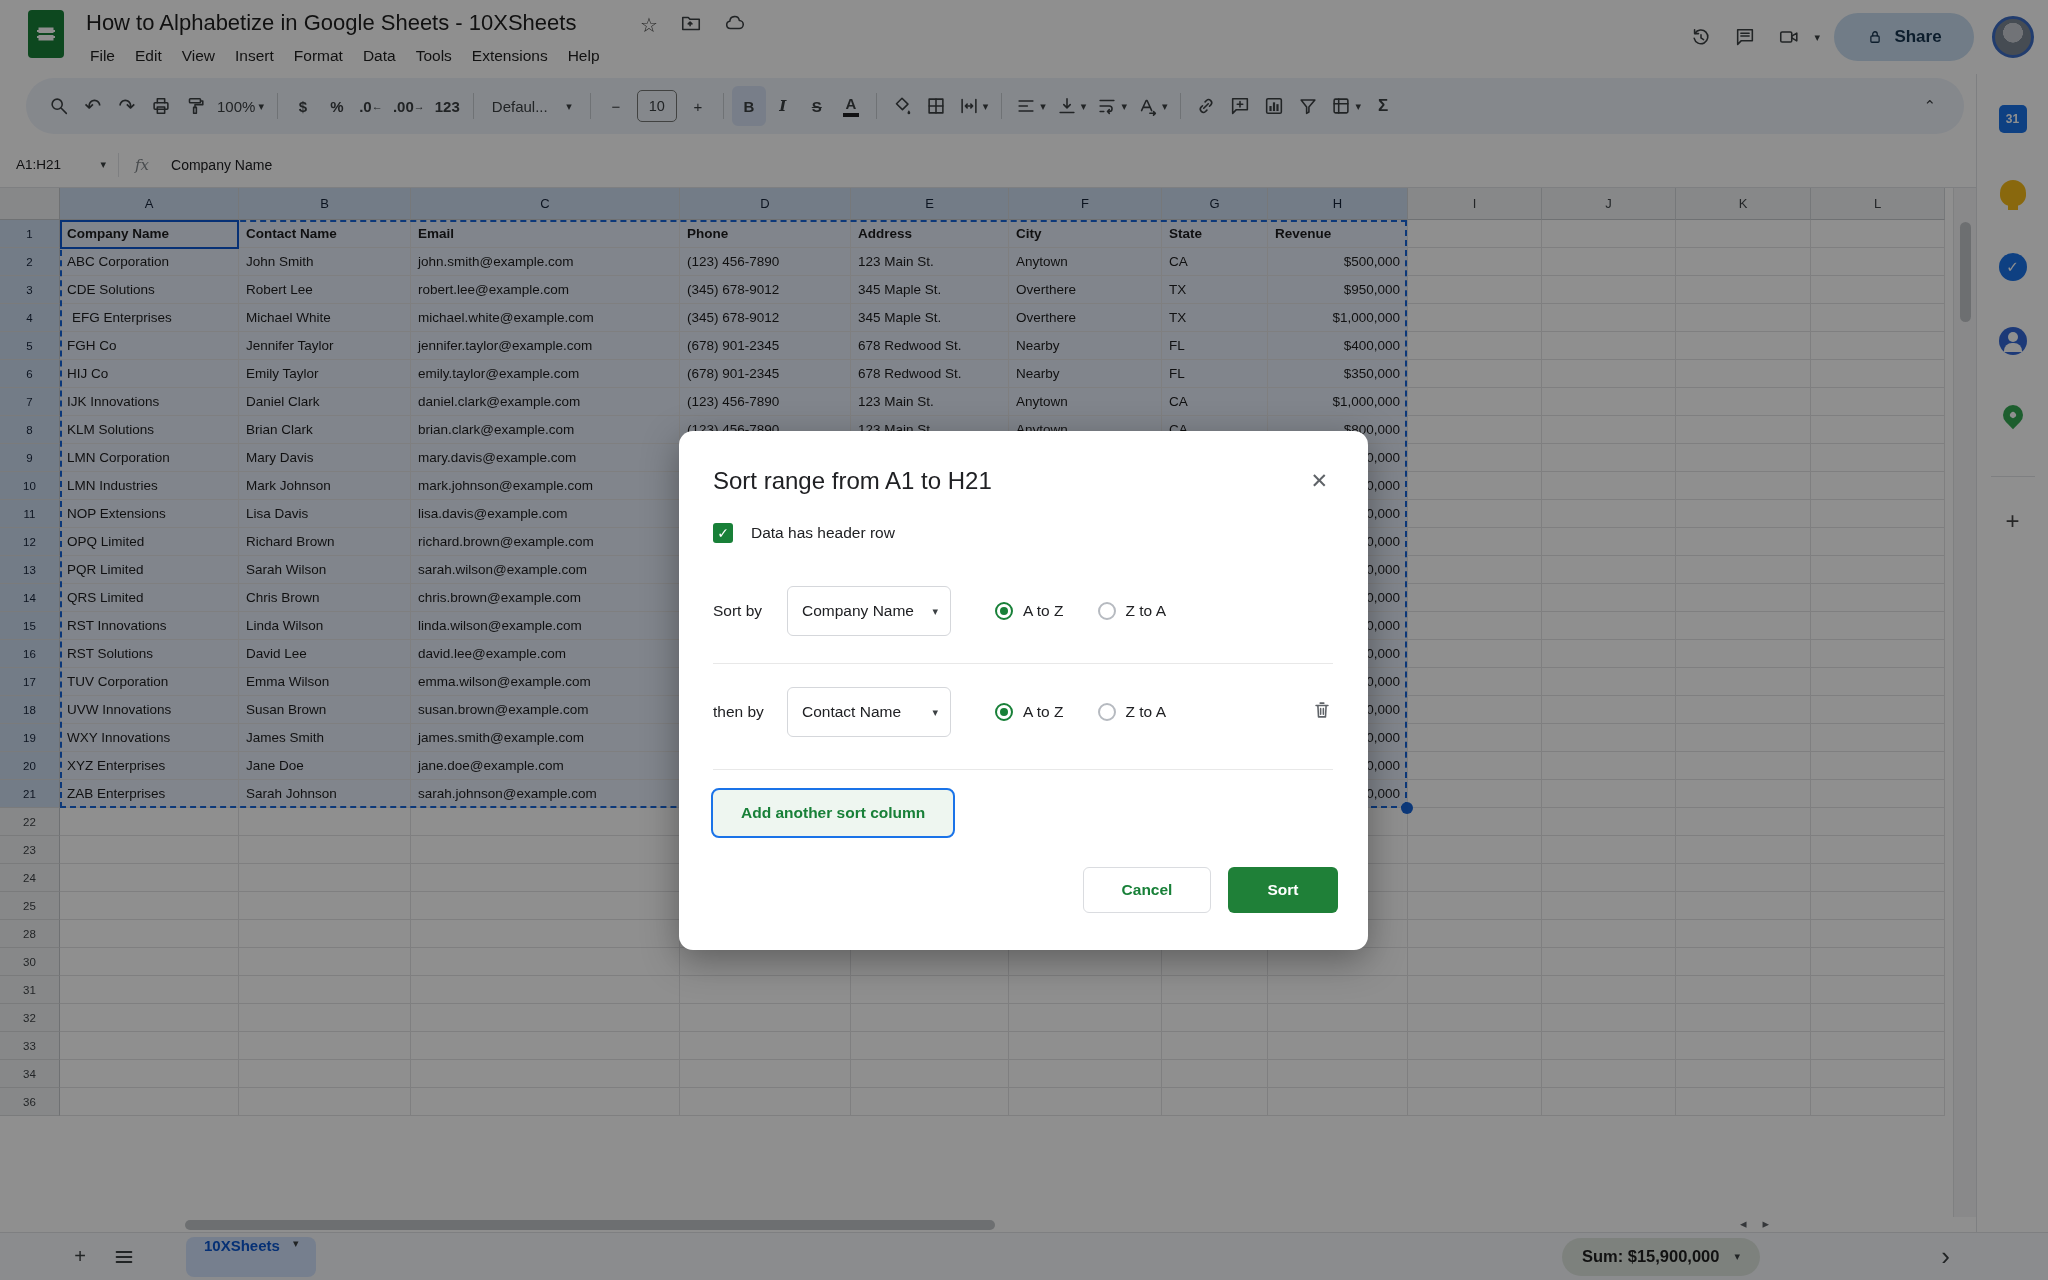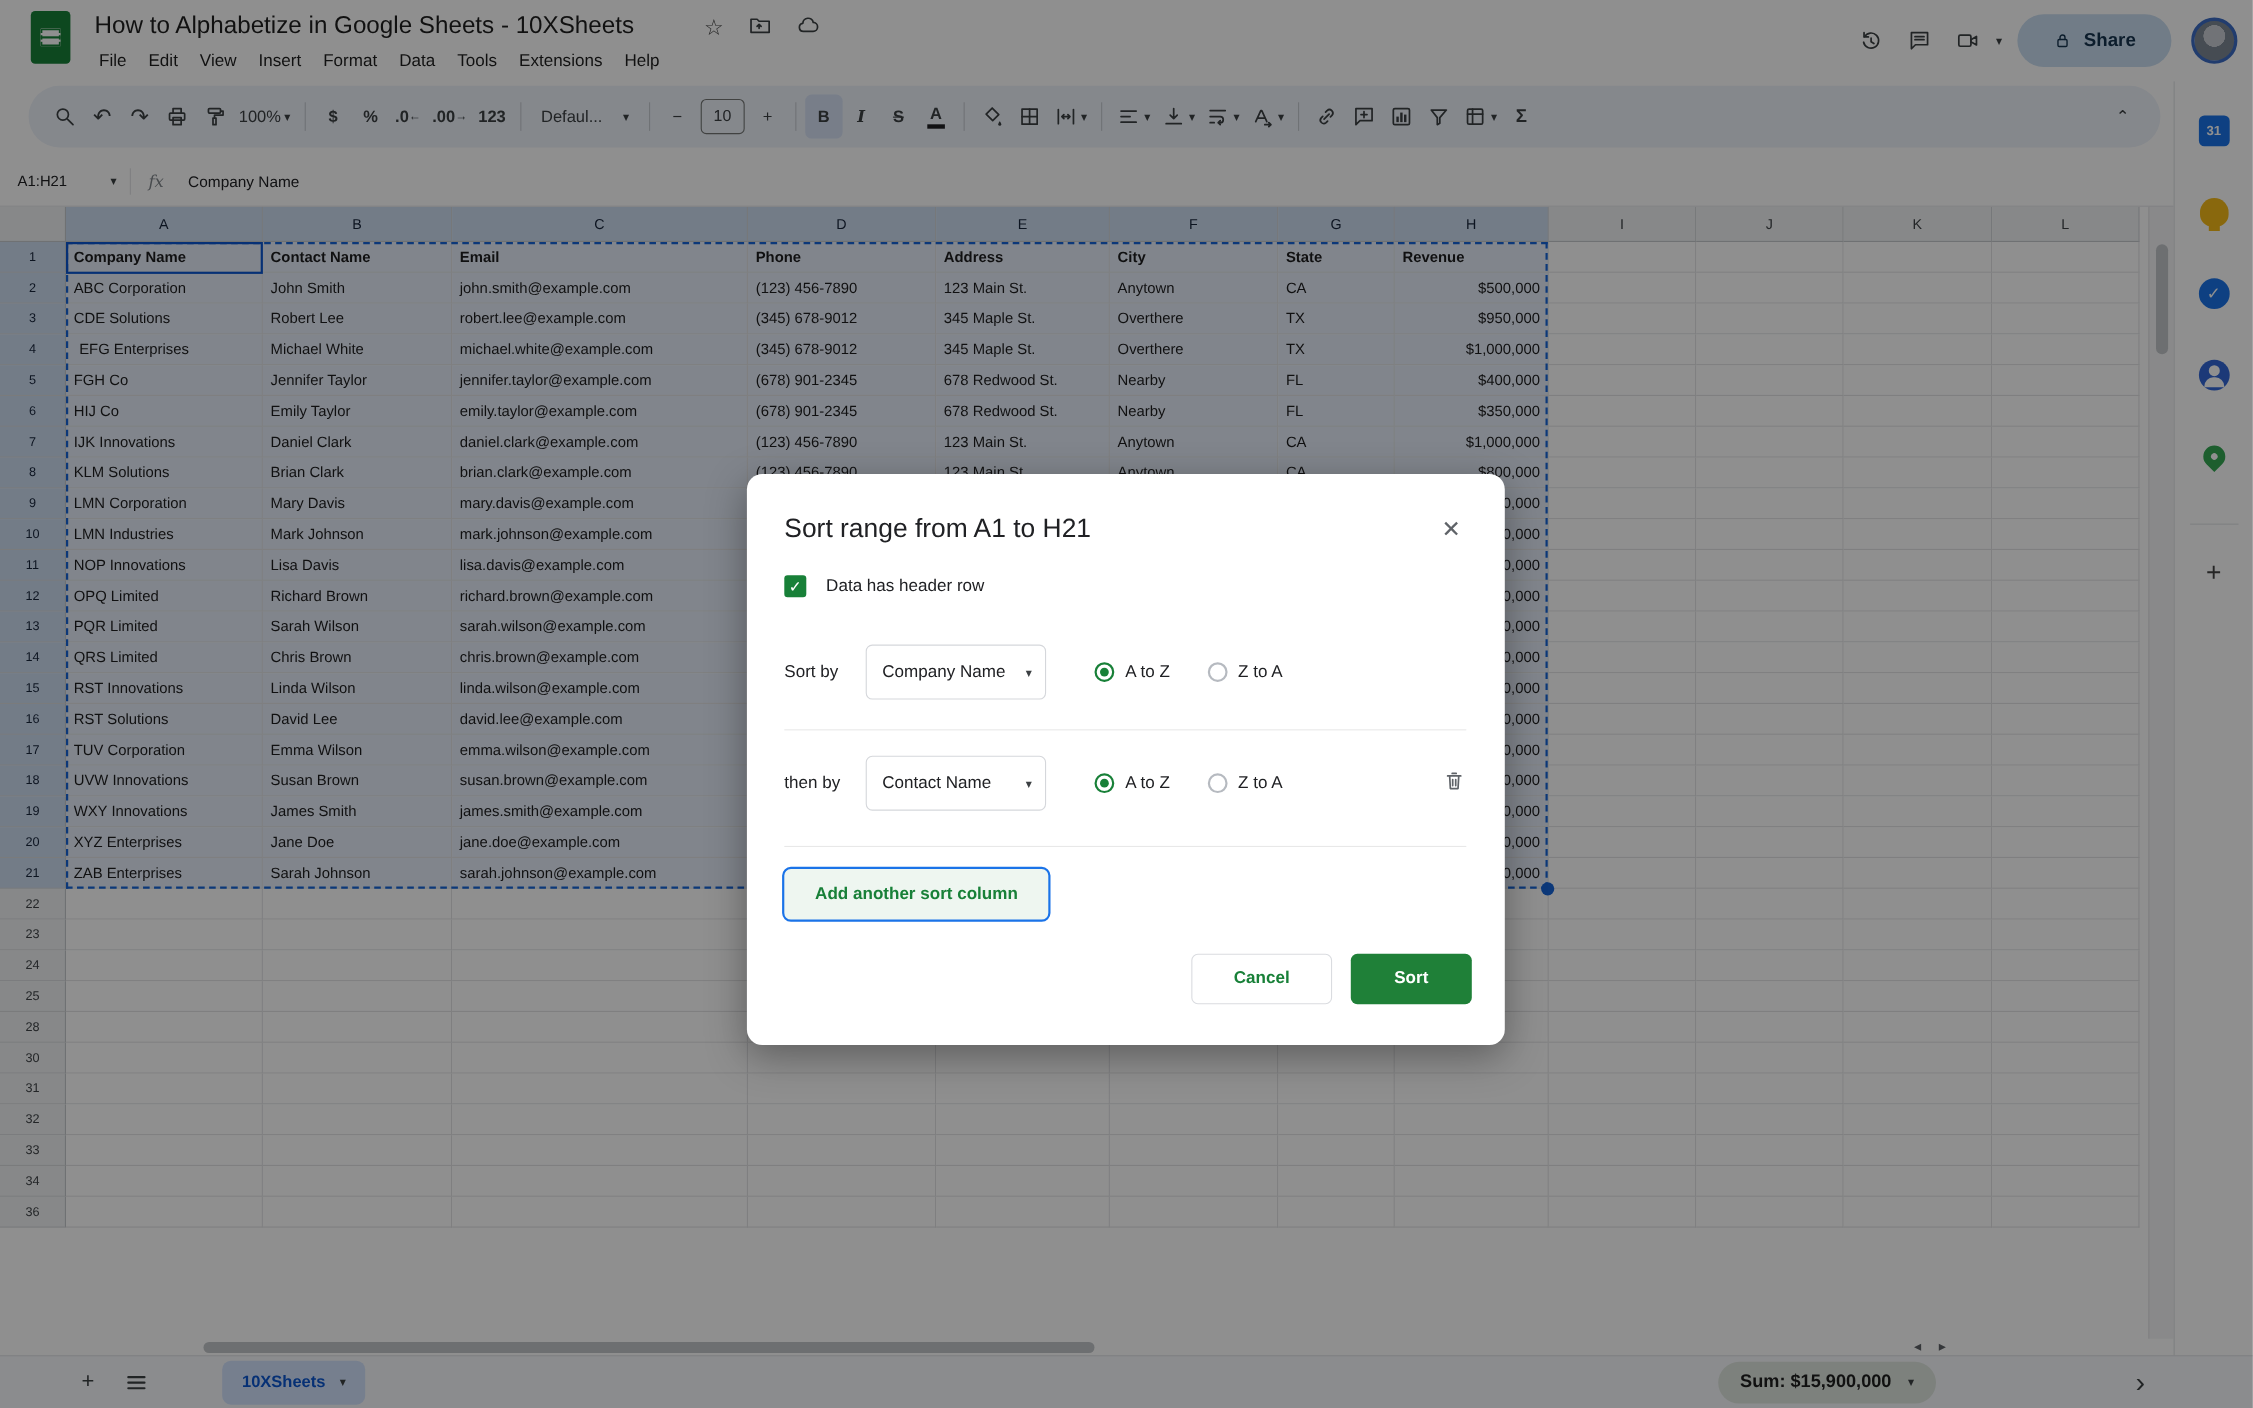--- a/index.html
+++ b/index.html
@@ -100,22 +100,22 @@
   .contacts:after { content:""; position:absolute; left:5px; top:16px; width:18px; height:9px; border-radius:8px 8px 0 0; background:#fff; }
   .pin { width:20px; height:20px; background:#34a853; border-radius:50% 50% 50% 0; transform:rotate(-45deg); position:relative; }
   .pin:before { content:""; position:absolute; left:7px; top:7px; width:6px; height:6px; border-radius:50%; background:#fff; }
   .sp-div { position:absolute; left:14px; width:44px; height:1px; background:#e1e3e6; }
   .sp-plus { font-size:24px; color:#444; }
 
   
   .bottombar { position:absolute; left:0; top:1232px; width:2048px; height:48px; background:#f8fafd;
     border-top:1px solid #e1e3e6; display:flex; align-items:center; }
   .bb-icon { width:44px; height:44px; display:flex; align-items:center; justify-content:center; color:#3c4043; font-size:20px; }
-  .sheet-tab { height:40px; margin-left:56px; padding:0 18px; background:#d3e3fd; border-radius:8px;
-    display:flex; align-items:center; gap:10px; color:#0b57d0; font-size:15px; font-weight:700; }
+  .sheet-tab { height:40px; margin-left:40px; padding:0 18px; background:#d3e3fd; border-radius:8px;
+    display:flex; gap:10px; color:#0b57d0; font-size:15px; font-weight:700; }
   .sum-pill { position:absolute; right:288px; height:38px; padding:0 20px; border-radius:20px; background:#dfe6df;
     display:flex; align-items:center; gap:12px; font-size:16.5px; font-weight:600; color:#1f1f1f; }
   .bb-chev { position:absolute; right:98px; font-size:26px; color:#3c4043; }
 
   
   .dim { position:absolute; inset:0; background:rgba(0,0,0,0.44); z-index:50; }
   .dialog { position:absolute; left:679px; top:431px; width:689px; height:519px; background:#fff;
     border-radius:14px; z-index:60; box-shadow:0 10px 36px rgba(0,0,0,.35); }
   .dlg-title { position:absolute; left:34px; top:36px; font-size:24px; color:#202124; }
   .dlg-close { position:absolute; right:40px; top:38px; font-size:21px; color:#5f6368; }
@@ -525,21 +525,21 @@
         <div class="g-cell sel" style="width: 153px;"></div>
         <div class="g-cell sel" style="width: 106px;"></div>
         <div class="g-cell sel num" style="width: 140px;">$900,000</div>
         <div class="g-cell" style="width: 134px;"></div>
         <div class="g-cell" style="width: 134px;"></div>
         <div class="g-cell" style="width: 135px;"></div>
         <div class="g-cell" style="width: 134px;"></div>
       </div>
       <div class="g-row">
         <div class="g-rowhdr sel">11</div>
-        <div class="g-cell sel" style="width: 179px;">NOP Innovations</div>
+        <div class="g-cell sel" style="width: 179px;">NOP Extensions</div>
         <div class="g-cell sel" style="width: 172px;">Lisa Davis</div>
         <div class="g-cell sel" style="width: 269px;">lisa.davis@example.com</div>
         <div class="g-cell sel" style="width: 171px;"></div>
         <div class="g-cell sel" style="width: 158px;"></div>
         <div class="g-cell sel" style="width: 153px;"></div>
         <div class="g-cell sel" style="width: 106px;"></div>
         <div class="g-cell sel num" style="width: 140px;">$750,000</div>
         <div class="g-cell" style="width: 134px;"></div>
         <div class="g-cell" style="width: 134px;"></div>
         <div class="g-cell" style="width: 135px;"></div>

